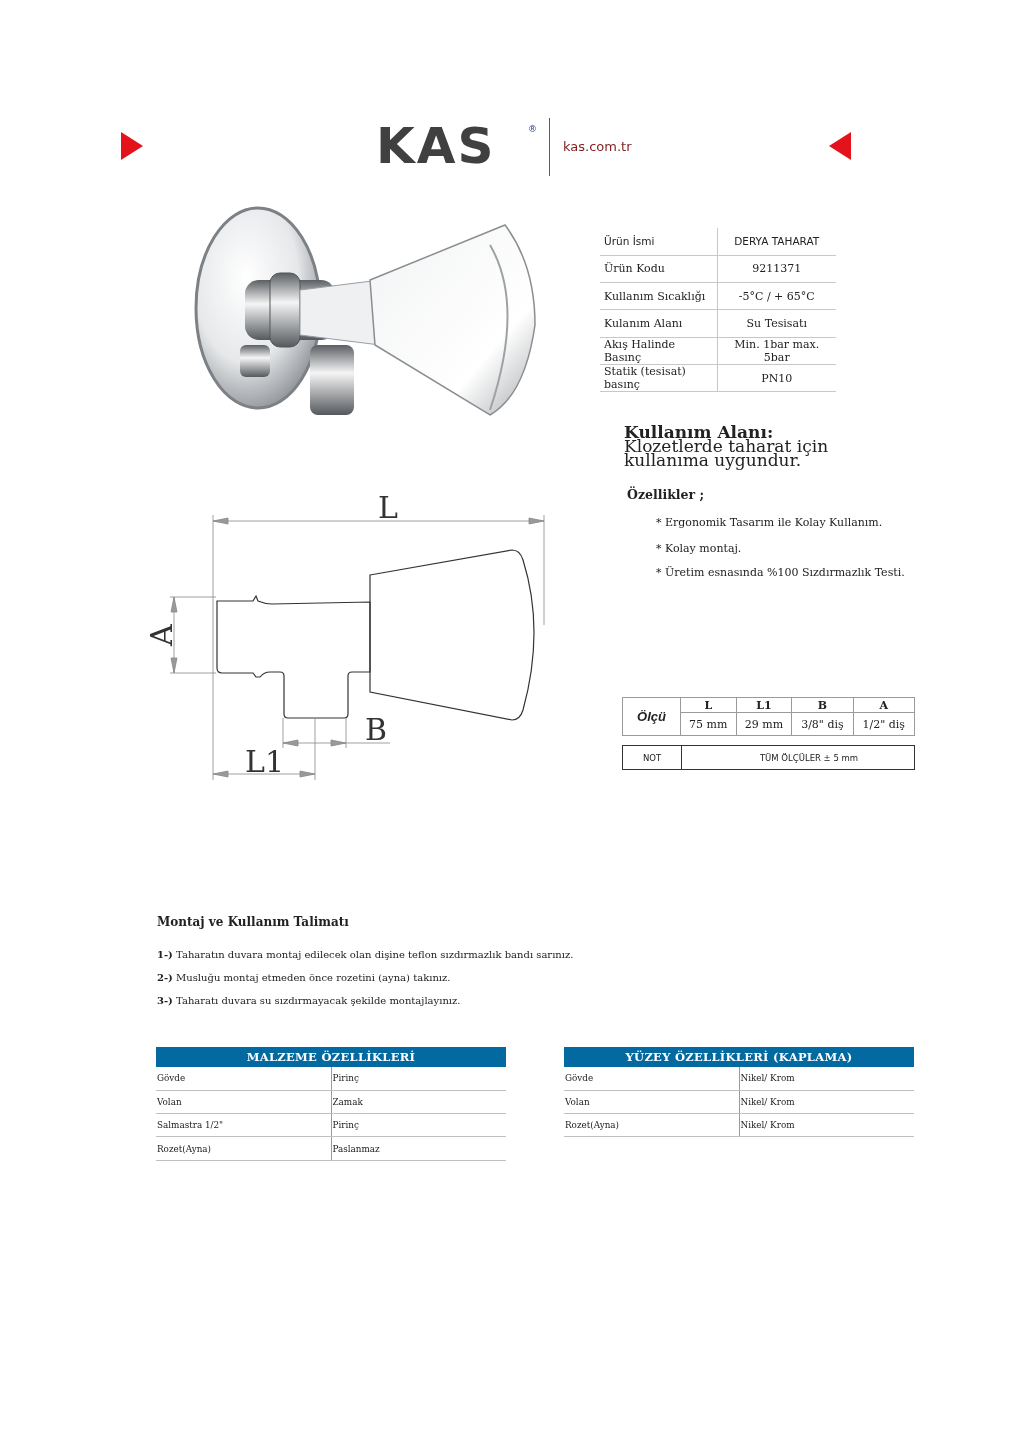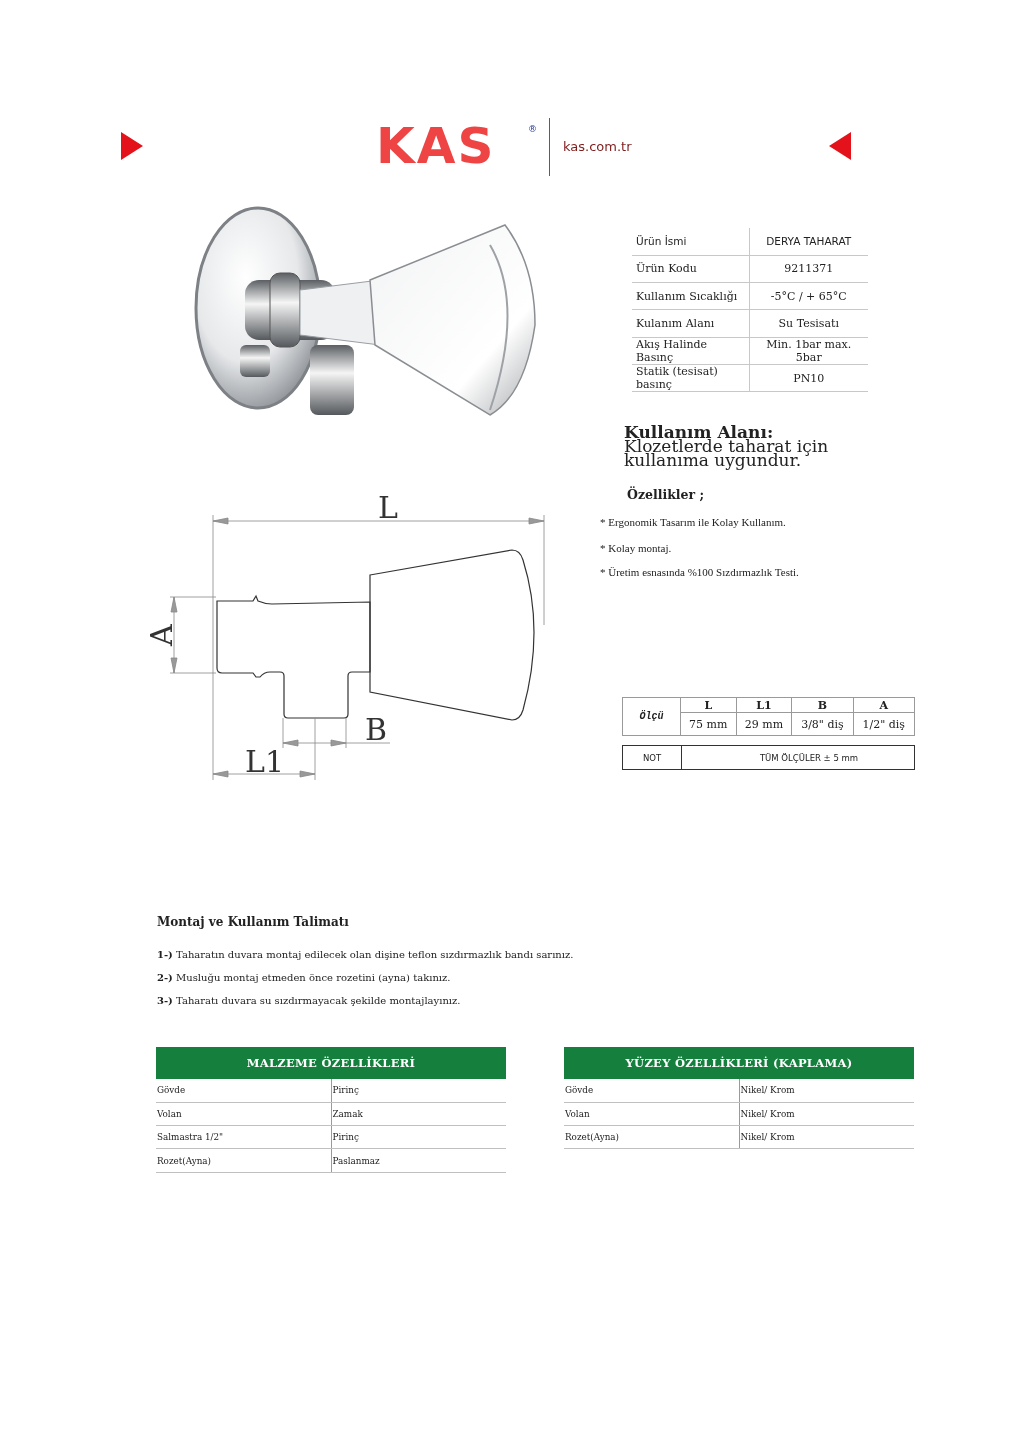--- a/index.html
+++ b/index.html
@@ -7,61 +7,61 @@
   body { position: relative; font-family: "DejaVu Serif", serif; color: #222; overflow: hidden; }
 
   .abs { position: absolute; }
 
   
   .tri-right { left: 121px; top: 132px; width: 0; height: 0;
     border-top: 14px solid transparent; border-bottom: 14px solid transparent; border-left: 22px solid #e3121b; }
   .tri-left { left: 829px; top: 132px; width: 0; height: 0;
     border-top: 14px solid transparent; border-bottom: 14px solid transparent; border-right: 22px solid #e3121b; }
   .logo { left: 376px; top: 118px; height: 56px; display: flex; align-items: center; }
-  .logo-text { font-family: "DejaVu Sans", sans-serif; font-weight: bold; font-size: 50px; color: #ef4444; letter-spacing: 2px; line-height: 1; }
+  .logo-text { font-family: "DejaVu Sans", sans-serif; font-weight: bold; font-size: 50px; color: #404040; letter-spacing: 2px; line-height: 1; }
   .logo-reg { position: absolute; left: 152px; top: 6px; font-family: "DejaVu Sans", sans-serif; font-size: 9px; color: #263a8c; }
   .logo-divider { left: 549px; top: 118px; width: 1px; height: 58px; background: #b33a2e; }
   .site { left: 563px; top: 139px; font-family: "DejaVu Sans", sans-serif; font-size: 13px; color: #7f1d1d; }
 
   
   .product { left: 190px; top: 205px; width: 355px; height: 215px; }
 
   
-  .spec-table { left: 632px; top: 228px; width: 236px; border-collapse: collapse; font-size: 11px; }
+  .spec-table { left: 600px; top: 228px; width: 236px; border-collapse: collapse; font-size: 11px; }
   .spec-table td { height: 27.3px; border-bottom: 1px solid #c8c8c8; padding: 0 4px; }
   .spec-table td.k { width: 117px; border-right: 1px solid #c8c8c8; }
   .spec-table td.v { text-align: center; }
   .spec-table td.sans { font-family: "DejaVu Sans", sans-serif; font-size: 10.5px; }
 
   .usage { left: 624px; top: 425px; width: 230px; font-size: 17px; line-height: 14px; }
   .usage b { font-weight: bold; }
   .feat-title { left: 627px; top: 487px; font-size: 12.5px; font-weight: bold; }
-  .feat { left: 600px; font-size: 11px; font-family: Liberation Serif, serif; }
+  .feat { left: 656px; font-size: 11px; }
 
   
   .drawing { left: 140px; top: 480px; width: 420px; height: 310px; }
 
   
   .dims { left: 622px; top: 697px; width: 293px; border-collapse: collapse; font-size: 11px; }
   .dims td, .dims th { border: 1px solid #9a9a9a; text-align: center; }
   .dims th { height: 15px; font-weight: bold; font-size: 11px; }
   .dims td.val { height: 23px; margin-left: 8px; }
-  .dims td.lbl { width: 58px; font-family: Liberation Mono, monospace; font-style: italic; font-weight: bold; font-size: 10px; }
+  .dims td.lbl { width: 58px; font-family: Liberation Sans, sans-serif; font-style: italic; font-weight: bold; font-size: 13px; }
   .not { left: 622px; top: 745px; width: 293px; height: 25px; border: 1px solid #333; display: flex; font-family: "DejaVu Sans", sans-serif; font-size: 8.5px; gap: 22px; }
   .not .c1 { width: 59px; border-right: 1px solid #333; display: flex; align-items: center; justify-content: center; }
   .not .c2 { flex: 1; display: flex; align-items: center; justify-content: center; }
 
   
   .inst-title { left: 157px; top: 915px; font-size: 12px; font-weight: bold; }
   .inst { left: 157px; font-size: 10px; }
   .inst b { font-weight: bold; }
 
   
   .mat { border-collapse: collapse; font-size: 8.8px; }
-  .mat th { background: #15803d; color: #fff; font-weight: bold; font-size: 11.5px; height: 32px; letter-spacing: 0.3px; }
+  .mat th { background: #0369a1; color: #fff; font-weight: bold; font-size: 11.5px; height: 20px; letter-spacing: 0.3px; }
   .mat td { height: 23.3px; border-bottom: 1px solid #c0c0c0; padding: 0 1px; }
   .mat td.k { border-right: 1px solid #9a9a9a; }
   .mat-left { left: 156px; top: 1047px; width: 350px; }
   .mat-right { left: 564px; top: 1047px; width: 350px; }
   .mat td.k { width: 175px; }
 </style>
 </head>
 <body>
 
 <div class="abs tri-right"></div>

